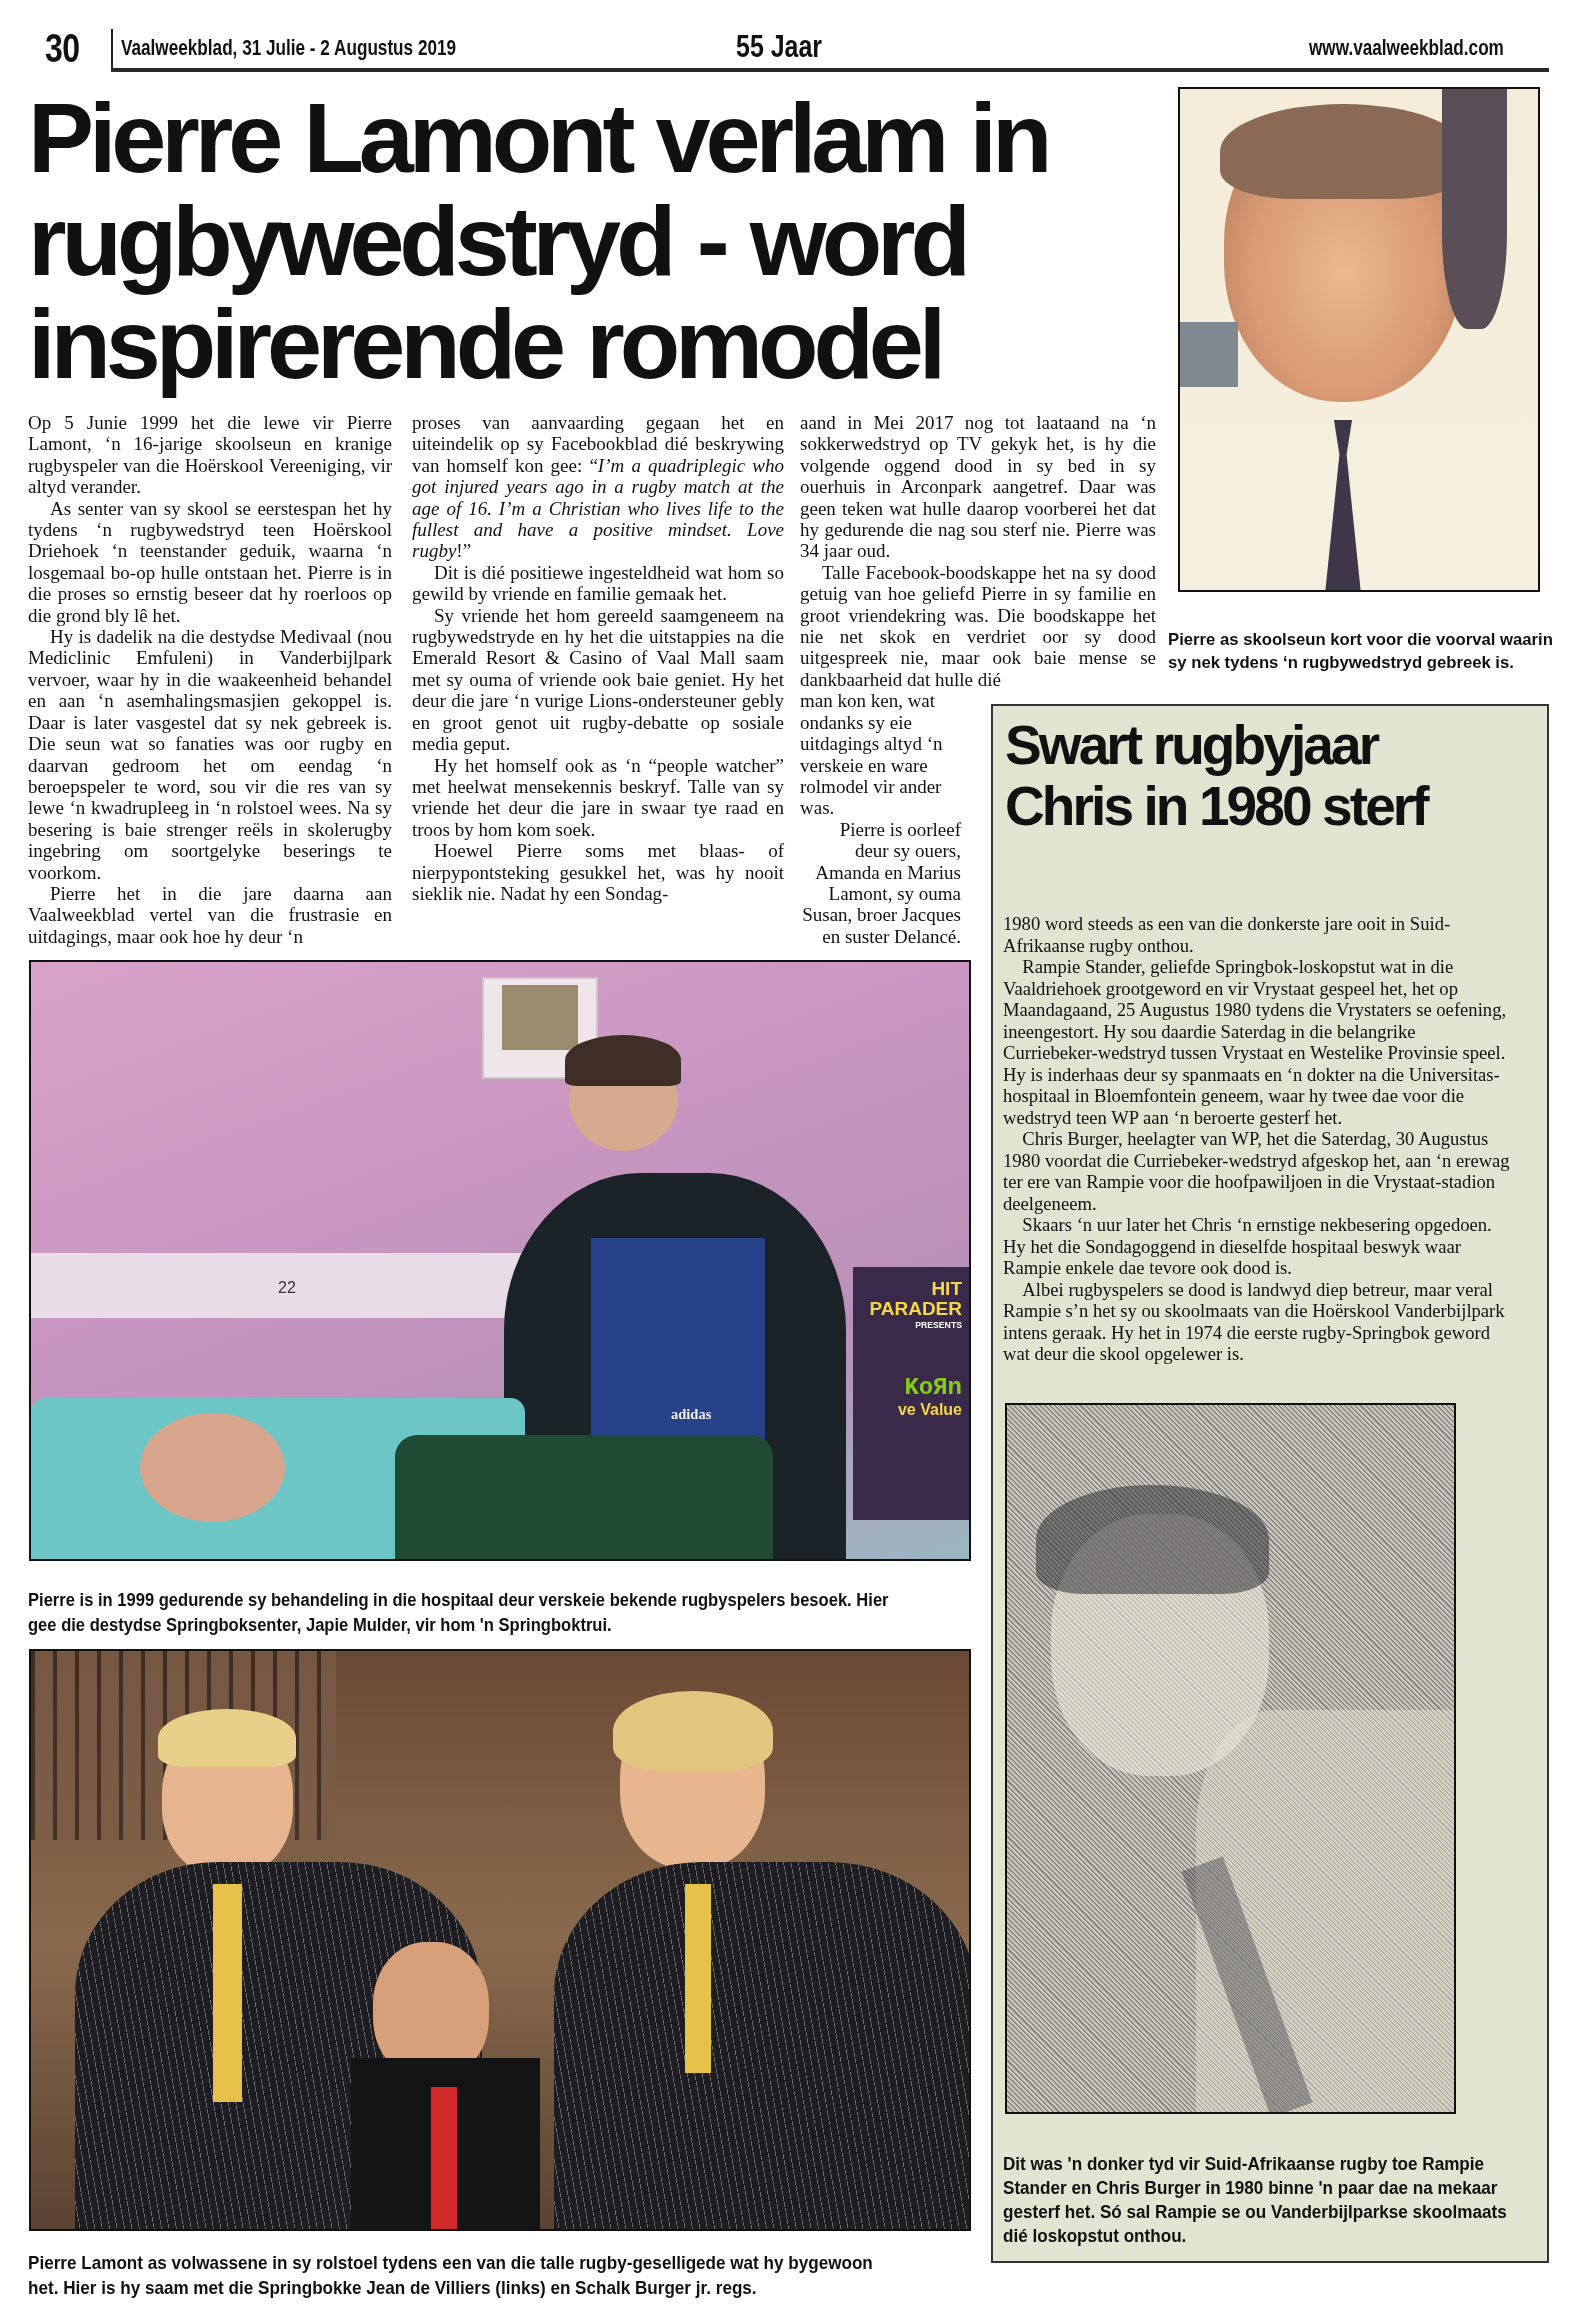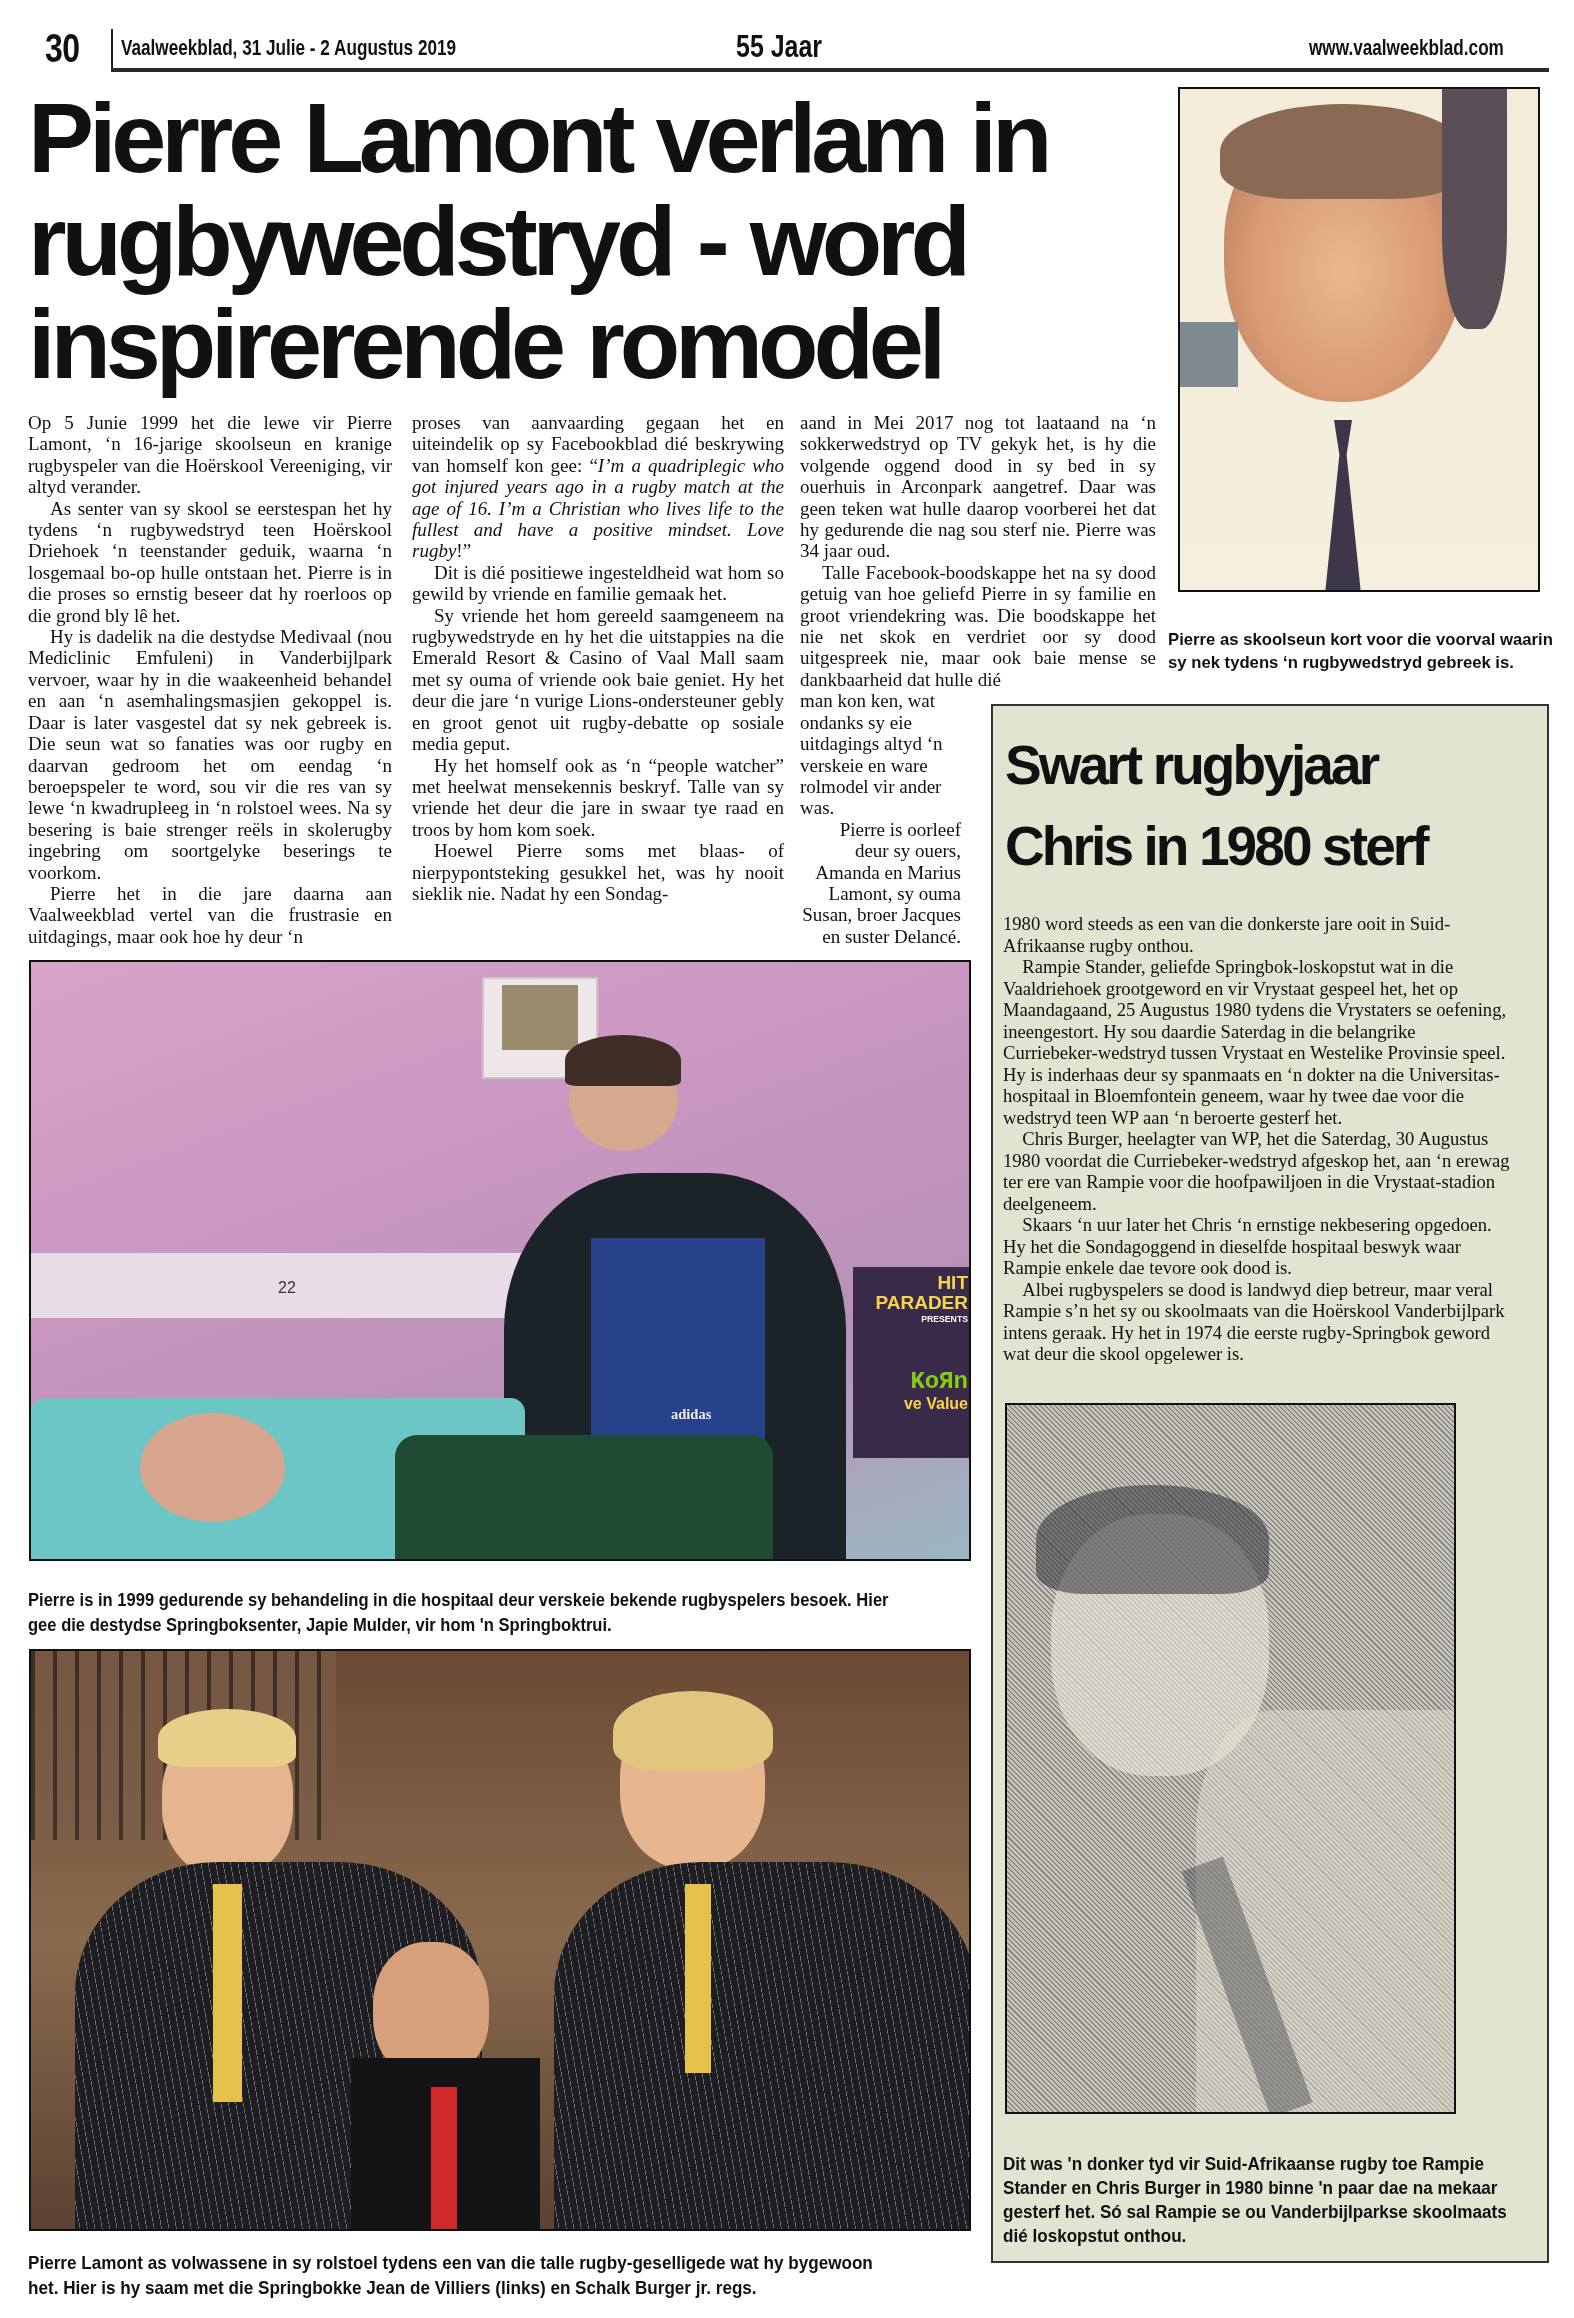--- a/index.html
+++ b/index.html
@@ -38,21 +38,21 @@
   .photo-old { left: 1005px; top: 1403px; width: 451px; height: 711px; background: repeating-linear-gradient(45deg,#8c8a88 0 1.5px,#c9c5b8 1.5px 3.6px); }
 
   .captxt { font-family: "Liberation Sans", sans-serif; font-weight: bold; }
   .cap-school { left: 1168px; top: 628px; width: 393px; font-size: 16.7px; line-height: 23px; }
   .cap-hospital { left: 28px; top: 1588px; width: 945px; font-size: 18px; line-height: 25px; transform: scaleX(0.92); transform-origin: left top; }
   .cap-adult { left: 28px; top: 2250px; width: 960px; font-size: 19px; line-height: 25.4px; transform: scaleX(0.9); transform-origin: left top; }
 
   
   .sidebox { left: 991px; top: 704px; width: 558px; height: 1559px; background: #e2e3d0; border: 2.2px solid #333; }
   .side-head { left: 1005px; top: 715px; width: 538px; font-family: "Liberation Sans", sans-serif; font-weight: bold; font-size: 55px; line-height: 61px; letter-spacing: -2.9px; }
-  .side-head span { display: block; white-space: nowrap; margin-top: 20px; }
+  .side-head span { display: block; white-space: nowrap; }
   .side-body { left: 1003px; top: 913px; width: 538px; font-size: 19.6px; line-height: 21.5px; transform: scaleX(0.95); transform-origin: left top; }
   .side-body p.ind { text-indent: 20.4px; }
   .cap-old { left: 1003px; top: 2152px; width: 538px; font-size: 18px; line-height: 24px; transform: scaleX(0.95); transform-origin: left top; }
 
   
   .shape { position: absolute; }
 </style>
 </head>
 <body>
 
@@ -108,21 +108,21 @@
   <div class="shape" style="left:451px;top:14.5px;width:116px;height:102px;background:#efe6ea;border:2.2px solid #d0c4cc;"></div>
   <div class="shape" style="left:471px;top:23px;width:76px;height:65px;background:#9a8a6e;"></div>
   <div class="shape" style="left:538px;top:87px;width:109px;height:102px;border-radius:50%;background:#d7a98e;"></div>
   <div class="shape" style="left:534px;top:73px;width:116px;height:51px;border-radius:50% 50% 10% 10%;background:#3e2e26;"></div>
   <div class="shape" style="left:473px;top:211px;width:342px;height:393px;background:#1b2228;border-radius:40% 40% 0 0;"></div>
   <div class="shape" style="left:560px;top:276px;width:174px;height:233px;background:#27418a;"></div>
   <div class="shape" style="left:640px;top:444px;font-family:Liberation Serif, serif;font-size:14.5px;color:#eee;font-weight:bold;">adidas</div>
   <div class="shape" style="left:0;top:436px;width:494px;height:164px;background:#6cc6c6;border-radius:14.5px 14.5px 0 0;"></div>
   <div class="shape" style="left:109px;top:451px;width:145px;height:109px;border-radius:50%;background:#d8a58e;"></div>
   <div class="shape" style="left:364px;top:473px;width:378px;height:128px;background:#1f4a34;border-radius:22px 22px 0 0;"></div>
-  <div class="shape" style="left:822px;top:305px;width:121px;height:191px;background:#3a2a4a;padding:6px;">
+  <div class="shape" style="left:822px;top:305px;width:121px;height:253px;background:#3a2a4a;padding:12px;">
     <div style="font-family:'Liberation Sans',sans-serif;font-weight:bold;color:#f5d54a;font-size:19px;line-height:20.4px;">HIT PARADER</div>
     <div style="font-family:'Liberation Sans',sans-serif;font-weight:bold;color:#fff;font-size:8.7px;">PRESENTS</div>
     <div style="font-family:Liberation Mono, monospace;font-weight:bold;color:#84cc16;font-size:24px;margin-top:44px;">KoЯn</div>
     <div style="font-family:'Liberation Sans',sans-serif;font-weight:bold;color:#f5d54a;font-size:16px;">ve Value</div>
   </div>
 </div>
 <div class="abs captxt cap-hospital">Pierre is in 1999 gedurende sy behandeling in die hospitaal deur verskeie bekende rugbyspelers besoek. Hier gee die destydse Springboksenter, Japie Mulder, vir hom 'n Springboktrui.</div>
 
 <div class="abs photo photo-adult">
   <div class="shape" style="left:0;top:0;width:305px;height:189px;background:repeating-linear-gradient(90deg,#2b211b 0 4.4px,#7a5d48 4.4px 22px);opacity:0.7;"></div>

